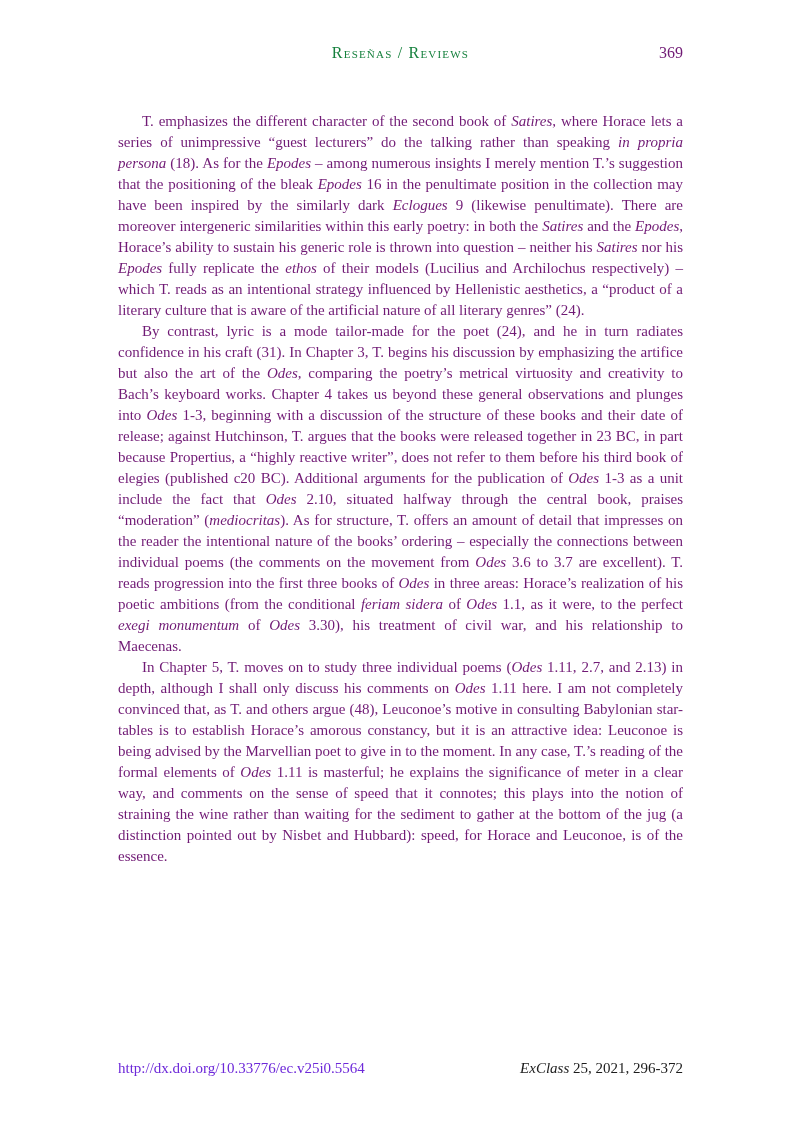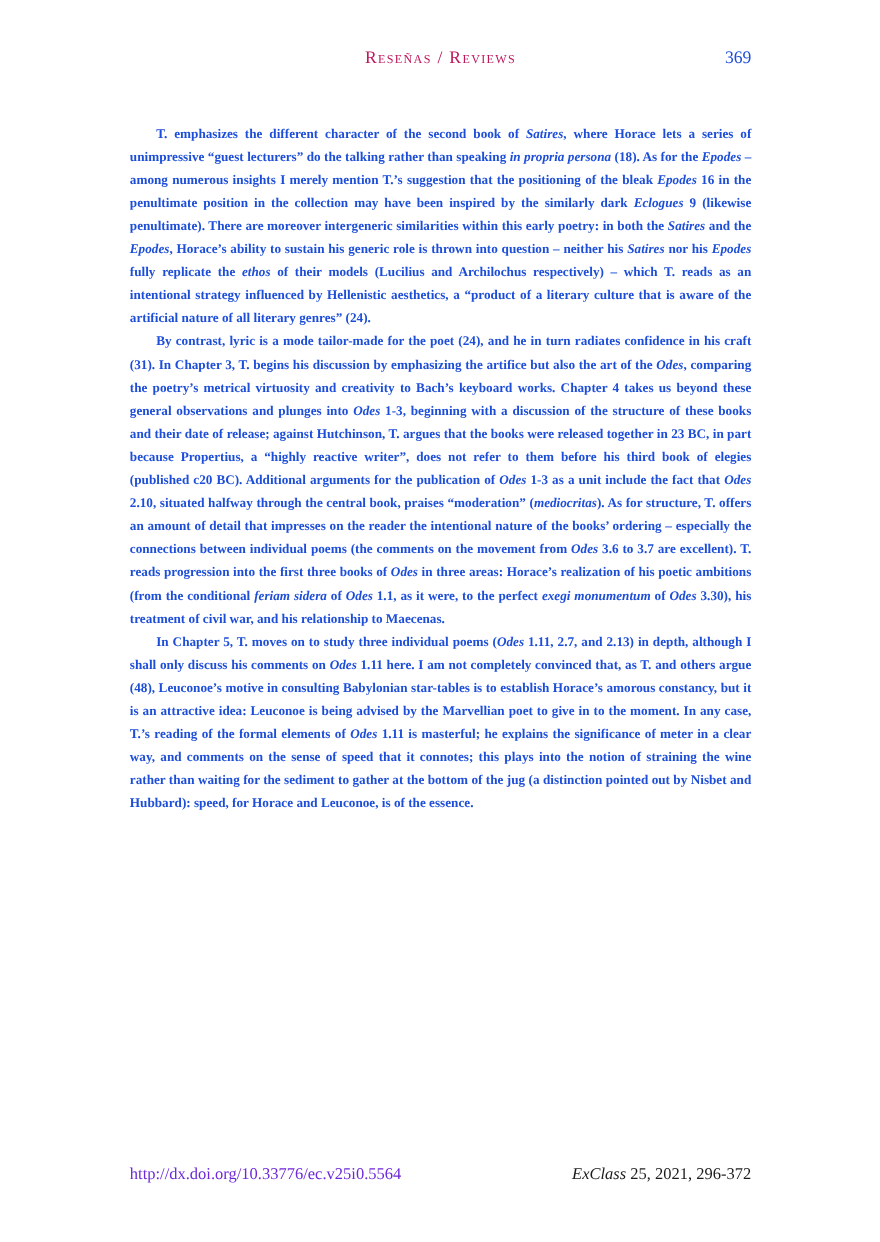--- a/index.html
+++ b/index.html
@@ -29,38 +29,37 @@
     height: 22px;
     font-size: 16px;
   }
   .header-title {
     position: absolute;
     left: 0;
     right: 0;
     text-align: center;
     font-variant: small-caps;
     letter-spacing: 1.2px;
-    color: #be185d;
+    color: #15803d;
   }
   .page-number {
     position: absolute;
     right: 0;
     top: 0;
-    color: #1d4ed8;
+    color: #701a75;
   }
   .body-text {
     position: absolute;
     top: 111px;
     left: 118px;
     width: 565px;
-    font-size: 12px;
+    font-size: 15px;
     line-height: 21px;
     text-align: justify;
-    color: #1d4ed8;
-    font-weight: bold;
+    color: #701a75;
   }
   .para {
     margin: 0;
     text-indent: 24px;
   }
   .para i {
     font-style: italic;
   }
   .page-footer {
     position: absolute;

